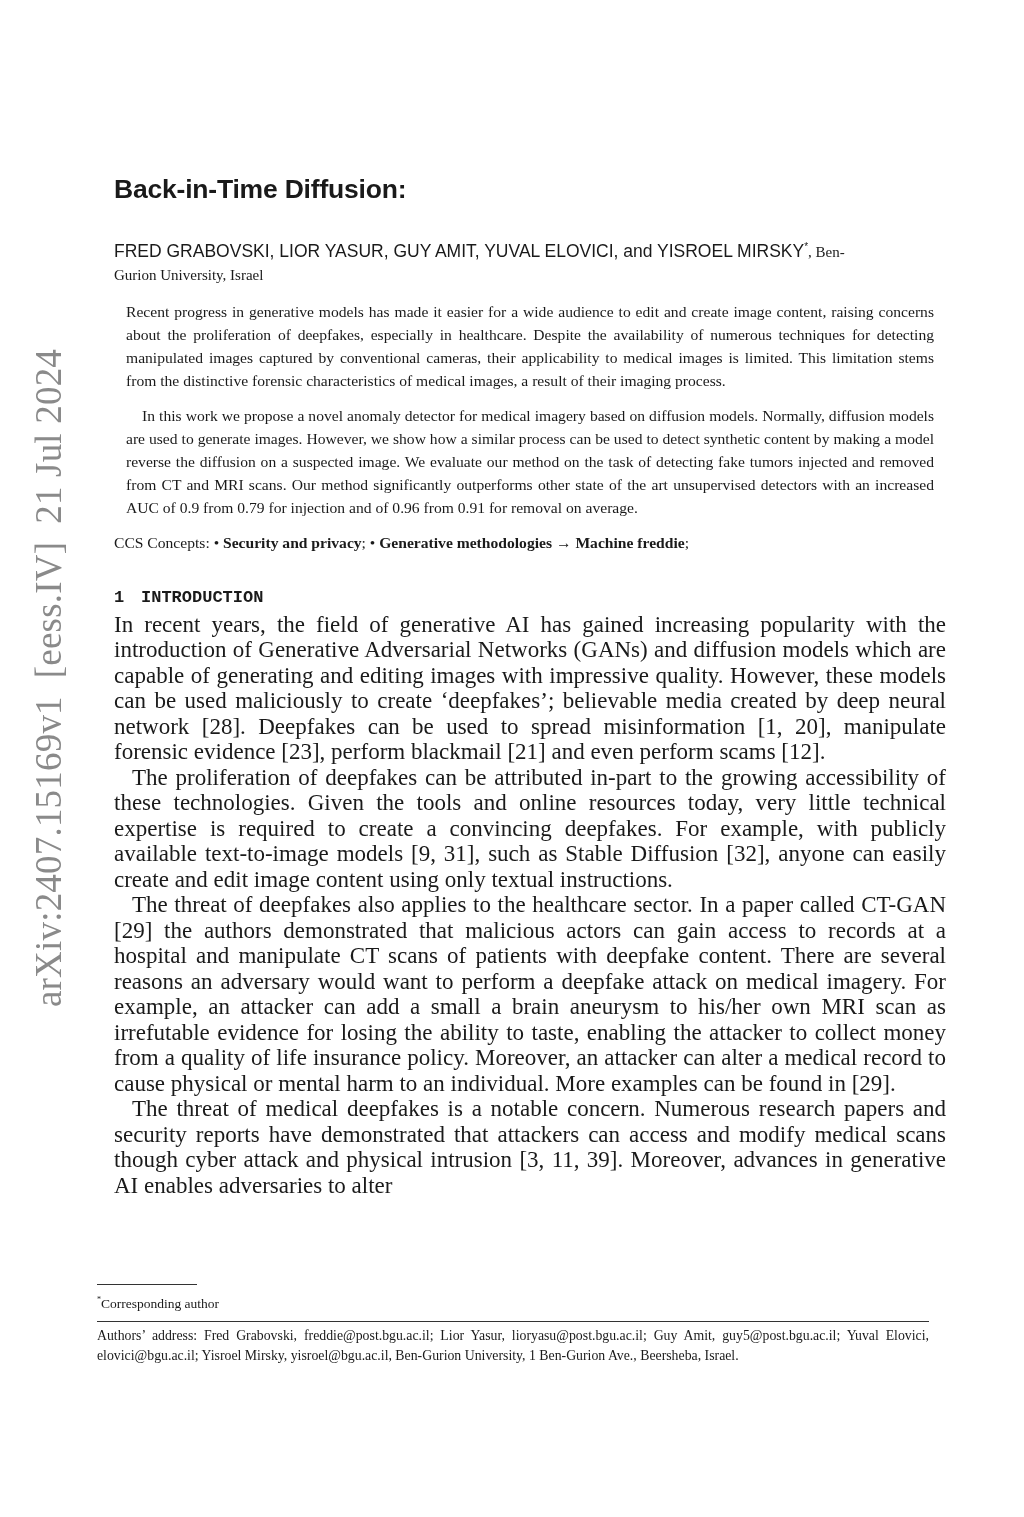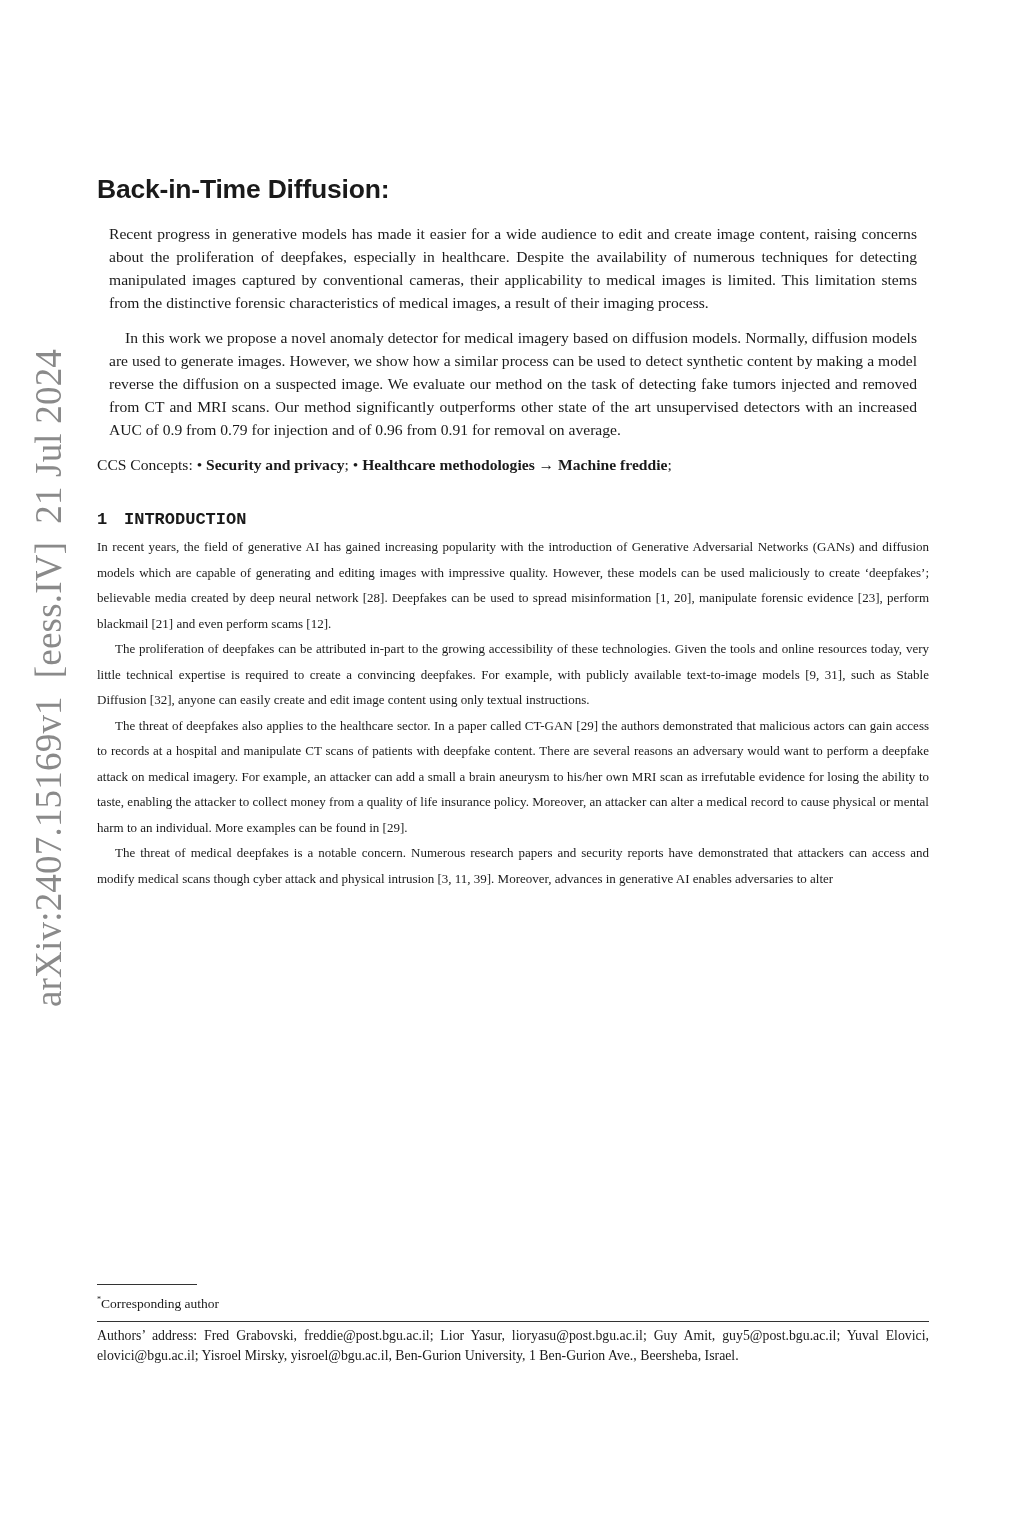--- a/index.html
+++ b/index.html
@@ -13,21 +13,21 @@
       left: 48px; top: 678px;
       transform: translate(-50%, -50%) rotate(-90deg);
       white-space: nowrap;
       font-family: "Liberation Serif", "DejaVu Serif", serif;
       font-size: 37px;
       color: #8a8a8a;
       letter-spacing: 0.2px;
     }
     .stamp span { margin: 0 9px; }
     .page {
-      position: absolute; left: 97px; top: 172px; width: 832px;
+      position: absolute; left: 114px; top: 172px; width: 832px;
     }
     .title {
       font-family: "Liberation Sans", "DejaVu Sans", sans-serif;
       font-weight: bold; font-size: 26.5px; line-height: 34px;
       margin: 0; letter-spacing: -0.2px;
     }
     .authors {
       margin-top: 27px;
       font-family: "Liberation Sans", "DejaVu Sans", sans-serif;
       font-size: 17.5px; line-height: 27px;
@@ -40,49 +40,53 @@
     .abstract p + p { text-indent: 16px; }
     .ccs { margin-top: 10px; font-size: 15.6px; line-height: 23px; }
     .ccs b { font-weight: bold; }
     .keywords { margin-top: 9px; font-size: 15.6px; line-height: 23px; }
     .section-heading {
       margin-top: 32px; margin-bottom: 0;
       font-family: Liberation Mono, monospace;
       font-weight: bold; font-size: 17px; line-height: 24px;
     }
     .section-heading .num { display: inline-block; width: 27px; }
-    .body-text { margin-top: 2px; font-size: 13px; line-height: 25.5px; text-align: justify; }
+    .body-text { margin-top: 2px; font-size: 23px; line-height: 25.5px; text-align: justify; }
     .body-text p { margin: 0; }
     .body-text p + p { text-indent: 18px; }
     .fn-rule-short { position: absolute; left: 97px; top: 1284px; width: 100px; height: 0; border-top: 1px solid #333; }
     .footnote { position: absolute; left: 97px; top: 1291px; font-size: 13.5px; line-height: 18px; }
     .footnote sup { font-size: 8px; }
     .fn-rule-full { position: absolute; left: 97px; top: 1321px; width: 832px; height: 0; border-top: 1px solid #333; }
     .address { position: absolute; left: 97px; top: 1326px; width: 832px; font-size: 13.8px; line-height: 20px; text-align: justify; }
   </style>
 </head>
 <body>
 
 <div class="stamp">
   <span>arXiv:2407.15169v1</span><span>[eess.IV]</span><span>21 Jul 2024</span>
 </div>
 
 <div class="page">
   <h1 class="title">
     <span>Back-in-Time Diffusion:</span><br>
   </h1>
 
+  <div class="authors">
+    <span>FRED GRABOVSKI, LIOR YASUR, GUY AMIT, YUVAL ELOVICI, and YISROEL MIRSKY</span><sup>*</sup><span class="affil-inline">, Ben-</span>
+    <span class="affil">Gurion University, Israel</span>
+  </div>
 
   <div class="abstract">
     <p>Recent progress in generative models has made it easier for a wide audience to edit and create image content, raising concerns about the proliferation of deepfakes, especially in healthcare. Despite the availability of numerous techniques for detecting manipulated images captured by conventional cameras, their applicability to medical images is limited. This limitation stems from the distinctive forensic characteristics of medical images, a result of their imaging process.</p>
     <p>In this work we propose a novel anomaly detector for medical imagery based on diffusion models. Normally, diffusion models are used to generate images. However, we show how a similar process can be used to detect synthetic content by making a model reverse the diffusion on a suspected image. We evaluate our method on the task of detecting fake tumors injected and removed from CT and MRI scans. Our method significantly outperforms other state of the art unsupervised detectors with an increased AUC of 0.9 from 0.79 for injection and of 0.96 from 0.91 for removal on average.</p>
   </div>
 
   <div class="ccs">
-    <span>CCS Concepts: </span><span>• </span><b>Security and privacy</b><span>; • </span><b>Healthcare methodologies</b><span> → </span><b>Machine freddie</b><span>;</span>
+    <span>CCS Concepts: </span><span>• </span><b>Security and privacy</b><span>; • </span><b>Generative methodologies</b><span> → </span><b>Machine freddie</b><span>;</span>
   </div>
 
 
   <h2 class="section-heading">
     <span class="num">1</span><span>INTRODUCTION</span>
   </h2>
 
   <div class="body-text">
     <p>In recent years, the field of generative AI has gained increasing popularity with the introduction of Generative Adversarial Networks (GANs) and diffusion models which are capable of generating and editing images with impressive quality. However, these models can be used maliciously to create ‘deepfakes’; believable media created by deep neural network [28]. Deepfakes can be used to spread misinformation [1, 20], manipulate forensic evidence [23], perform blackmail [21] and even perform scams [12].</p>
     <p>The proliferation of deepfakes can be attributed in-part to the growing accessibility of these technologies. Given the tools and online resources today, very little technical expertise is required to create a convincing deepfakes. For example, with publicly available text-to-image models [9, 31], such as Stable Diffusion [32], anyone can easily create and edit image content using only textual instructions.</p>

